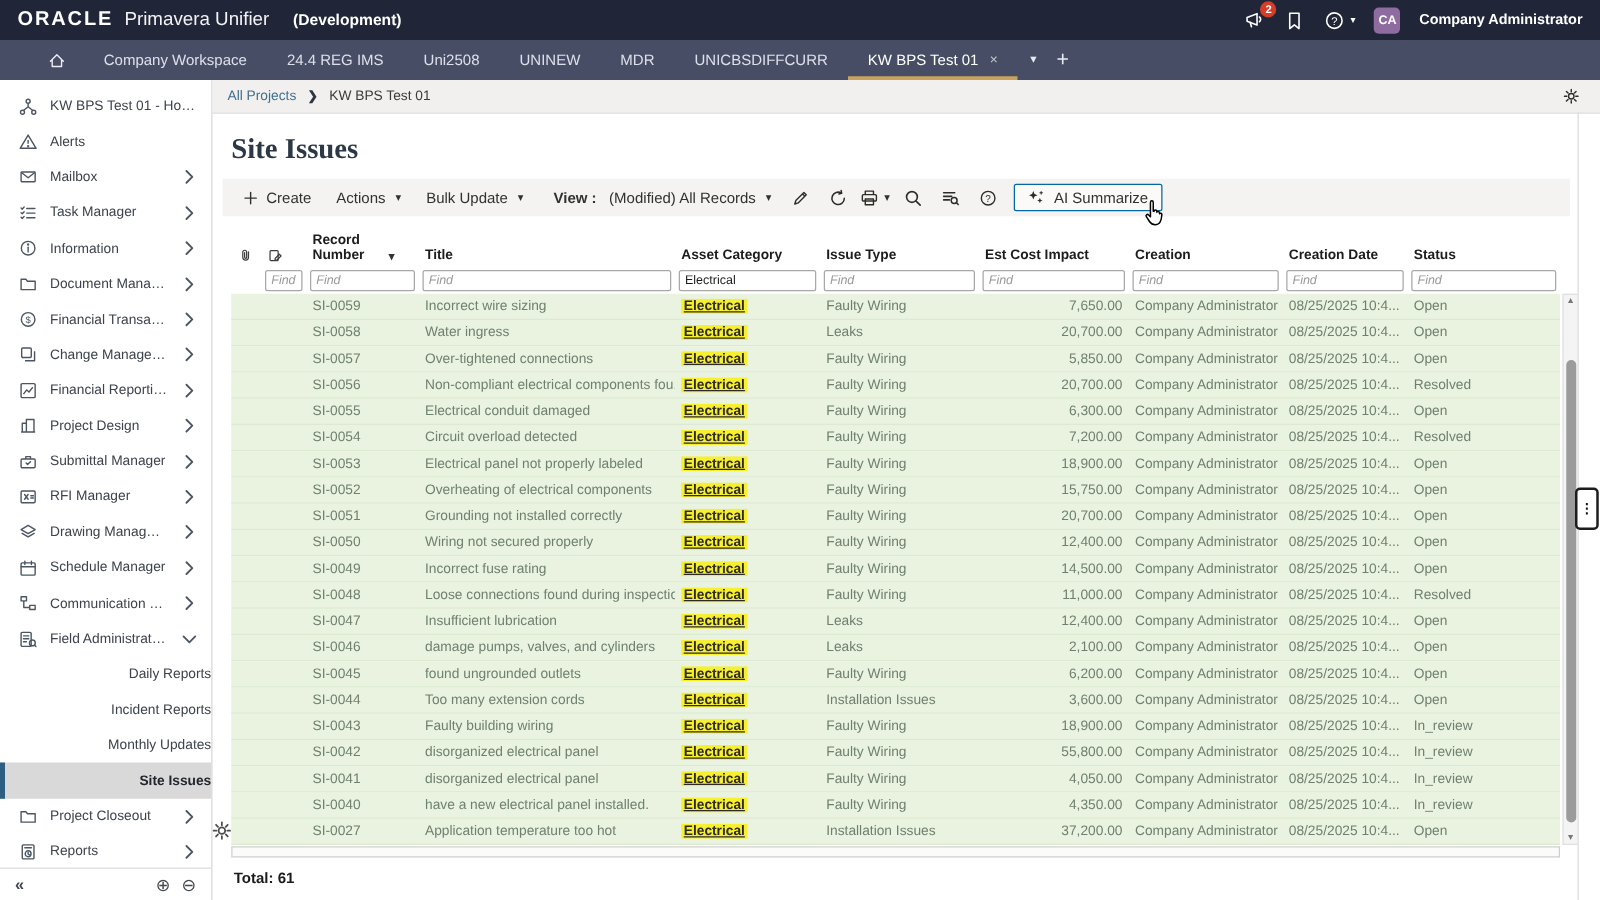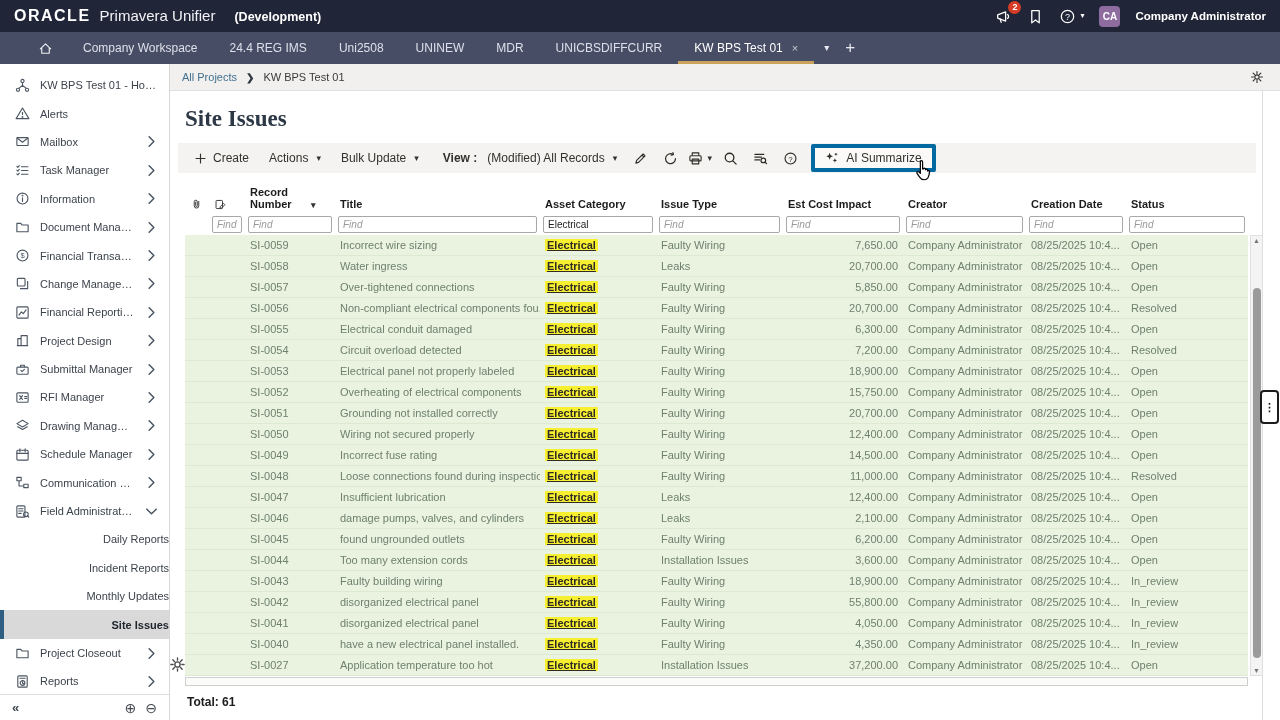--- a/index.html
+++ b/index.html
@@ -81,21 +81,21 @@
 
   .toolbar{height:30px;background:#f4f3f1;display:flex;align-items:center;gap:4px;
            margin:0 24px 6px 8px;padding:0 8px;font-size:12px;color:#34312d;flex:none;}
   .tbtn{display:flex;align-items:center;gap:6px;padding:0 8px;white-space:nowrap;}
   .tbtn .ic{width:13px;height:13px;color:#34312d;}
   .tcaret{font-size:9px;color:#34312d;margin-left:2px;}
   .view-label{font-weight:700;margin-left:12px;}
   .view-select{display:flex;align-items:center;gap:6px;padding:0 6px;white-space:nowrap;}
   .iconbtn{width:26px;height:24px;display:flex;align-items:center;justify-content:center;gap:2px;}
   .iconbtn .ic{width:15px;height:15px;color:#2f2c28;}
-  .ai-btn{display:flex;align-items:center;gap:7px;border:4px solid #0369a1;border-radius:2px;
+  .ai-btn{display:flex;align-items:center;gap:7px;border:1px solid #0369a1;border-radius:2px;
           background:#fbfaf8;padding:3px 10px;margin-left:4px;white-space:nowrap;}
   .ai-btn .ic{width:14px;height:14px;color:#2f2c28;}
 
   
   .table{margin-left:15px;width:1063px;font-size:11px;position:relative;flex:none;}
   .col-attach{width:24px;}  .col-flag{width:36px;}  .col-record{width:90px;}
   .col-title{width:205px;}  .col-asset{width:116px;}.col-issue{width:127px;}
   .col-cost{width:120px;}   .col-creator{width:123px;}.col-date{width:100px;}
   .col-status{width:122px;}
   .thead{display:flex;align-items:flex-end;height:32px;color:#1c1c1c;font-weight:700;padding-bottom:2px;}
@@ -673,21 +673,21 @@
               <use href="#i-docedit"></use>
             </svg></div>
         <div class="th col-record th-record">
           <span class="hdr-txt">Record Number</span>
           <span class="sort-arrow">▾</span>
         </div>
         <div class="th col-title">Title</div>
         <div class="th col-asset">Asset Category</div>
         <div class="th col-issue">Issue Type</div>
         <div class="th col-cost">Est Cost Impact</div>
-        <div class="th col-creator">Creator</div>
+        <div class="th col-creator">Creation</div>
         <div class="th col-date">Creation Date</div>
         <div class="th col-status">Status</div>
       </div>
       <div class="tfilter">
         <div class="tf col-attach"></div>
         <div class="tf col-flag"><input placeholder="Find" style=""></div>
         <div class="tf col-record"><input placeholder="Find" style=""></div>
         <div class="tf col-title"><input placeholder="Find" style=""></div>
         <div class="tf col-asset"><input value="Electrical" style=""></div>
         <div class="tf col-issue"><input placeholder="Find" style=""></div>

